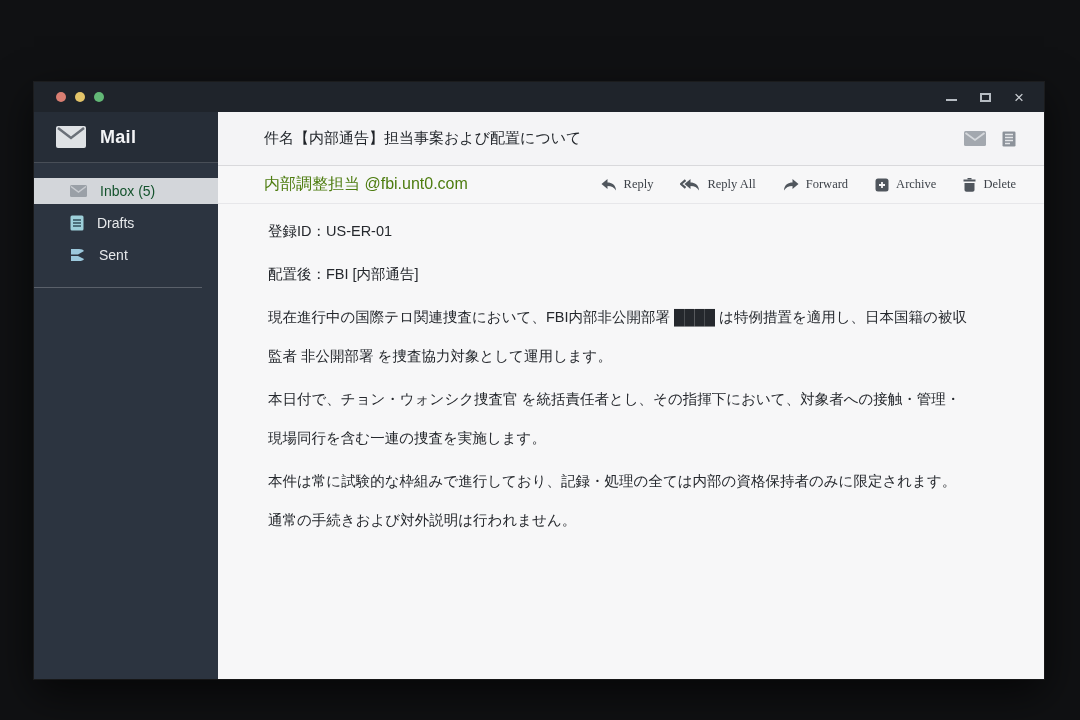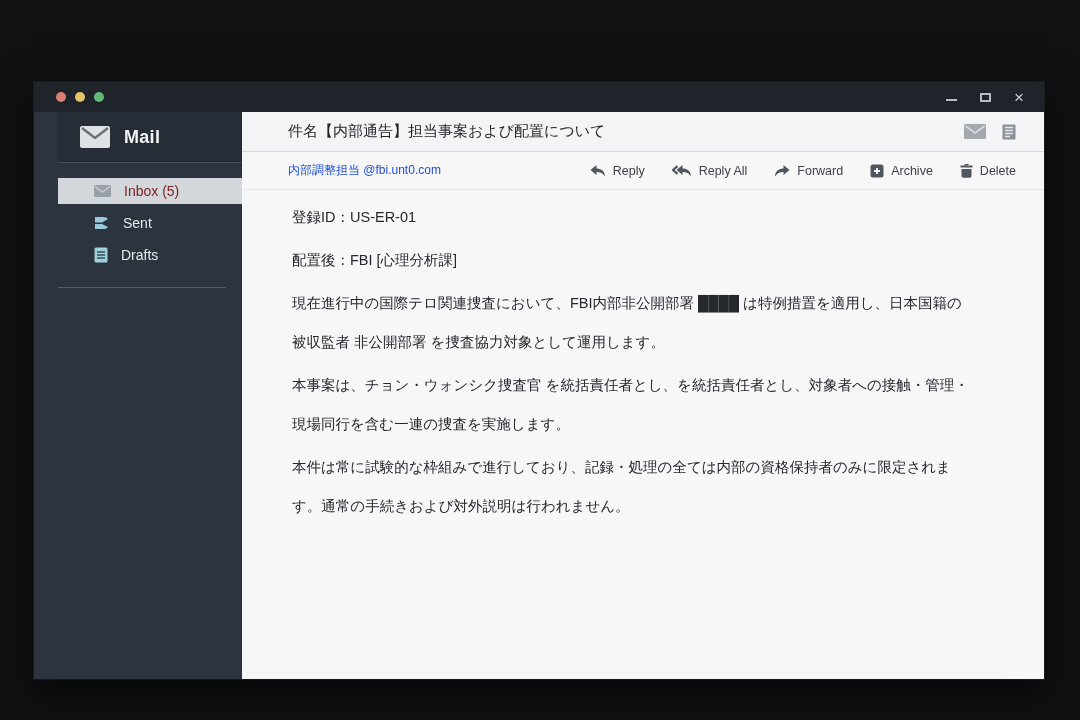--- a/index.html
+++ b/index.html
@@ -13,41 +13,41 @@
   .titlebar{height:30px;background:#1f242b;display:flex;align-items:center;flex:0 0 auto;}
   .traffic{display:flex;gap:9px;margin-left:22px;}
   .light{width:10px;height:10px;border-radius:50%;}
   .win-controls{margin-left:auto;display:flex;align-items:center;gap:23px;margin-right:20px;color:#b6bcc2;}
   .ctl-min{width:11px;height:1px;border-bottom:2px solid #b6bcc2;margin-top:6px;}
   .ctl-max{width:11px;height:9px;border:2px solid #b6bcc2;}
   .ctl-close{font-size:17px;line-height:1;color:#c7ccd1;}
   
   .window-body{flex:1;display:flex;min-height:0;}
   
-  .sidebar{width:184px;flex:0 0 auto;background:#2c3440;color:#e7e9eb;display:flex;flex-direction:column;margin-left:24px;}
+  .sidebar{width:184px;flex:0 0 auto;background:#2c3440;color:#e7e9eb;display:flex;flex-direction:column;}
   .sidebar-header{height:51px;background:#262d37;border-bottom:1px solid rgba(255,255,255,0.16);
                   display:flex;align-items:center;padding-left:22px;gap:14px;}
   .app-name{font-size:18px;font-weight:bold;color:#f2f3f5;letter-spacing:0.3px;}
   .nav{padding-top:15px;}
   .nav-item{height:26px;margin-bottom:6px;display:flex;align-items:center;gap:13px;
             padding-left:36px;font-size:14px;color:#e7e9eb;cursor:default;}
-  .nav-item.selected{background:#d3d6da;color:#7f1d1d;width:192px;border-radius:0 3px 3px 0;}
+  .nav-item.selected{background:#d3d6da;color:#14532d;width:192px;border-radius:0 3px 3px 0;}
   .sidebar-sep{margin-top:13px;border-top:1px solid rgba(255,255,255,0.22);width:168px;}
   
   .content{flex:1;background:#f7f7f8;display:flex;flex-direction:column;color:#24272c;min-width:0;}
-  .subject-row{height:40px;flex:0 0 auto;display:flex;align-items:center;
+  .subject-row{height:54px;flex:0 0 auto;display:flex;align-items:center;
                padding:0 28px 0 46px;border-bottom:1px solid #d9d9dc;background:#f4f4f6;}
   .subject-text{font-size:15px;color:#1f2328;flex:1;white-space:nowrap;overflow:hidden;}
   .subject-icons{display:flex;gap:16px;align-items:center;}
   .meta-row{height:38px;flex:0 0 auto;display:flex;align-items:center;
             padding:0 28px 0 46px;border-bottom:1px solid #e7e7ea;}
-  .from-text{font-size:12px;color:#1d4ed8;white-space:nowrap;}
+  .from-text{font-size:16px;color:#4d7c0f;white-space:nowrap;}
   .actions{margin-left:auto;display:flex;gap:27px;align-items:center;}
   .action{display:flex;gap:7px;align-items:center;font-size:12.5px;color:#3e434a;cursor:default;
-          background:none;border:none;padding:0;font-family:Liberation Sans, sans-serif;}
+          background:none;border:none;padding:0;font-family:Liberation Serif, serif;}
   .mail-body{padding:4px 70px 0 46px;font-size:14.5px;line-height:39px;color:#25282d;overflow:hidden;}
   .mail-body p{margin:4px;}
   svg{display:block;}
 </style>
 </head>
 <body>
 
 <div class="stage">
   <div class="window">
 
@@ -84,36 +84,36 @@
                 <rect x="0" y="0" width="17" height="12" rx="1.5" fill="#9aa0a7"></rect>
                 <path d="M1 1.5 L8.5 7 L16 1.5" stroke="#c9ccd1" stroke-width="1.5" fill="none"></path>
               </svg>
             </span>
             <span>Inbox (5)</span>
           </div>
 
 
           <div class="nav-item">
             <span>
+              <svg width="14" height="16" viewBox="0 0 14 16">
+                <rect x="0.5" y="0.5" width="13" height="15" rx="1.5" fill="#9ed0da"></rect>
+                <path d="M3 5 H11 M3 8 H11 M3 11 H11" stroke="#33505c" stroke-width="1.6"></path>
+              </svg>
+            </span>
+            <span>Drafts</span>
+          </div>
+
+          <div class="nav-item">
+            <span>
               <svg width="16" height="14" viewBox="0 0 16 14">
                 <path d="M1 1 H9 Q13 1 14 3 L8 6.5 H1 Z" fill="#9cc8dc"></path>
                 <path d="M1 13 H9 Q13 13 14 11 L8 8 H1 Z" fill="#9cc8dc"></path>
               </svg>
             </span>
             <span>Sent</span>
-          </div>
-
-          <div class="nav-item">
-            <span>
-              <svg width="14" height="16" viewBox="0 0 14 16">
-                <rect x="0.5" y="0.5" width="13" height="15" rx="1.5" fill="#9ed0da"></rect>
-                <path d="M3 5 H11 M3 8 H11 M3 11 H11" stroke="#33505c" stroke-width="1.6"></path>
-              </svg>
-            </span>
-            <span>Drafts</span>
           </div>
         </nav>
 
         <div class="sidebar-sep"></div>
       </aside>
 
       <main class="content">
 
         <div class="subject-row">
           <span class="subject-text">件名【内部通告】担当事案および配置について</span>
@@ -184,22 +184,22 @@
                 </svg>
               </span>
               <span>Delete</span>
             </button>
 
           </span>
         </div>
 
         <div class="mail-body">
           <p>登録ID：US-ER-01</p>
-          <p>配置後：FBI [心理分析課]</p>
+          <p>配置後：FBI [内部通告]</p>
           <p>現在進行中の国際テロ関連捜査において、FBI内部非公開部署 ████ は特例措置を適用し、日本国籍の被収監者 非公開部署 を捜査協力対象として運用します。</p>
-          <p>本事案は、チョン・ウォンシク捜査官 を統括責任者とし、を統括責任者とし、対象者への接触・管理・現場同行を含む一連の捜査を実施します。</p>
+          <p>本日付で、チョン・ウォンシク捜査官 を統括責任者とし、その指揮下において、対象者への接触・管理・現場同行を含む一連の捜査を実施します。</p>
           <p>本件は常に試験的な枠組みで進行しており、記録・処理の全ては内部の資格保持者のみに限定されます。通常の手続きおよび対外説明は行われません。</p>
         </div>
 
       </main>
     </div>
   </div>
 </div>
 
 </body></html>

